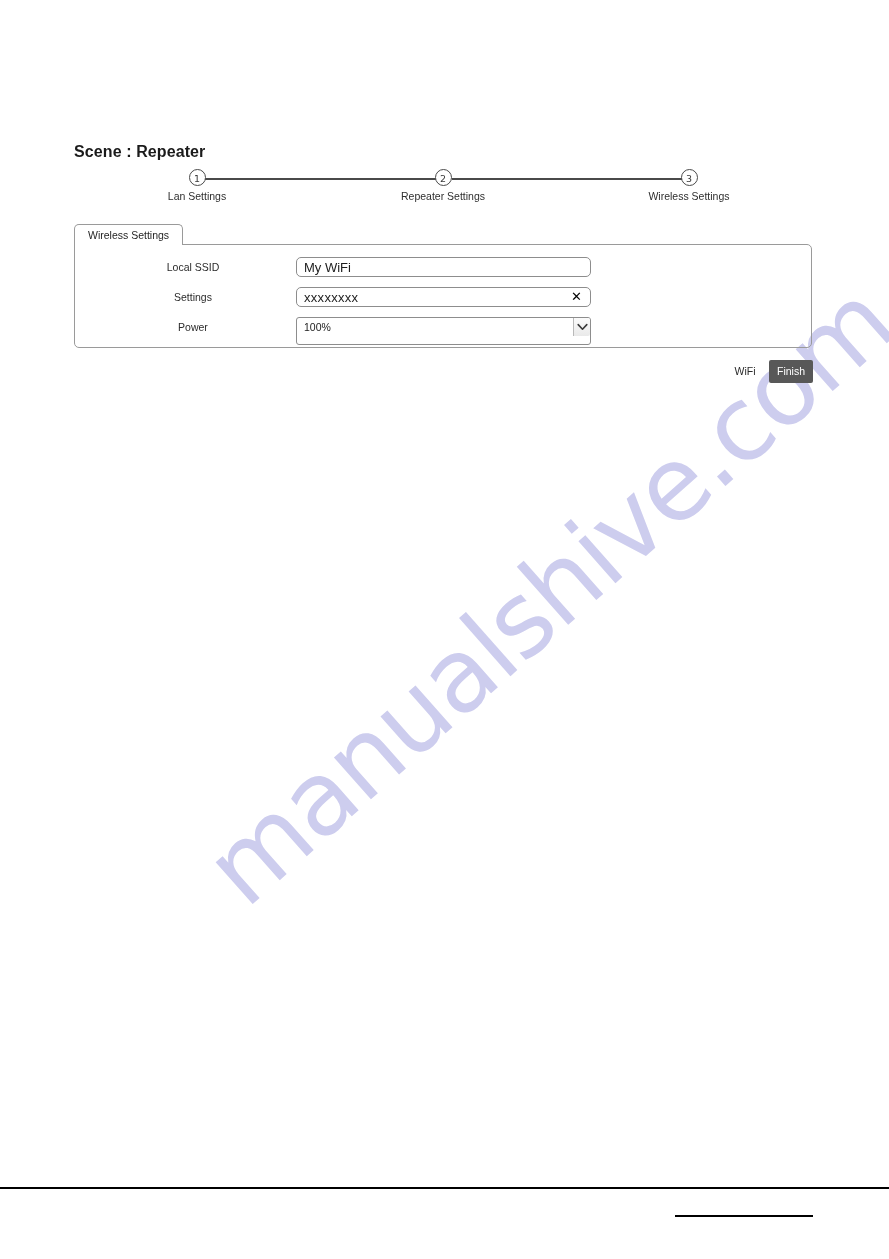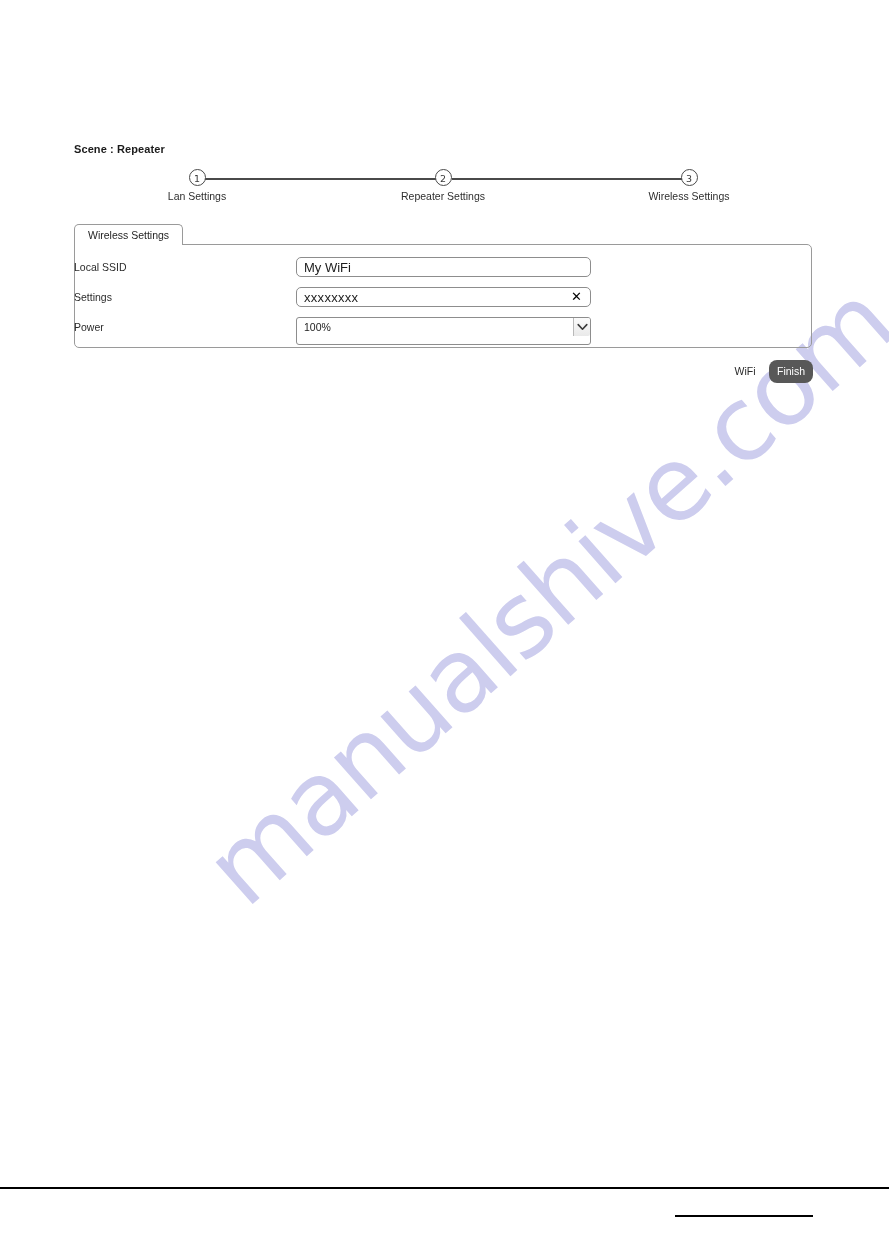--- a/index.html
+++ b/index.html
@@ -51,21 +51,21 @@
     width: 889px;
     height: 1259px;
     z-index: 2;
   }
 
   
   #scene-title {
     position: absolute;
     left: 74px;
     top: 143px;
-    font-size: 11px;
+    font-size: 16px;
     font-weight: bold;
     color: #1b1b1b;
     letter-spacing: 0.1px;
   }
 
   
   #stepper {
     position: absolute;
     left: 74px;
     top: 168px;
@@ -169,23 +169,23 @@
     left: 0;
     width: 738px;
     height: 20px;
   }
   #row-ssid     { top: 13px; }
   #row-password { top: 43px; }
   #row-power    { top: 73px; }
 
   .field-label {
     position: absolute;
-    left: 0;
+    left: 14px;
     width: 210px;
-    text-align: left;
+    text-align: center;
     font-size: 10.5px;
     line-height: 20px;
     color: #2b2b2b;
   }
   .field-control {
     position: absolute;
     left: 222px;
     width: 295px;
     height: 20px;
   }
@@ -276,21 +276,21 @@
   #finish-button {
     display: inline-block;
     min-width: 43px;
     height: 23px;
     line-height: 23px;
     padding: 0 8px;
     background: #585858;
     color: #ffffff;
     font-size: 10.5px;
     border: none;
-    border-radius: 8px;
+    border-radius: 2px;
     cursor: pointer;
     box-sizing: border-box;
     vertical-align: top;
     font-family: "Liberation Sans", sans-serif;
   }
 
   
   #footer-rule {
     position: absolute;
     left: 0;

